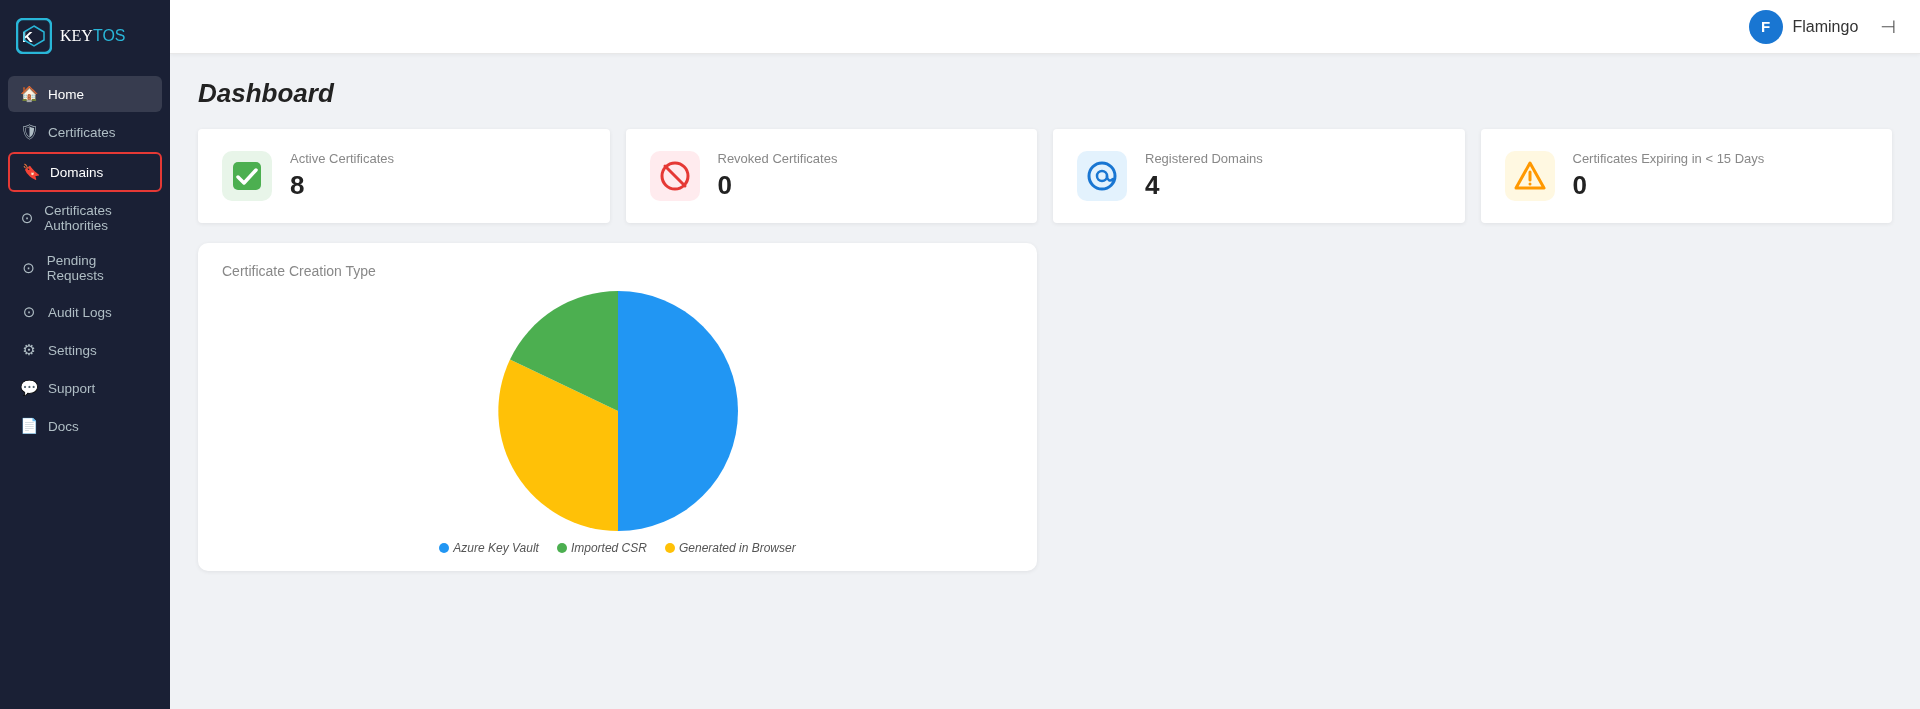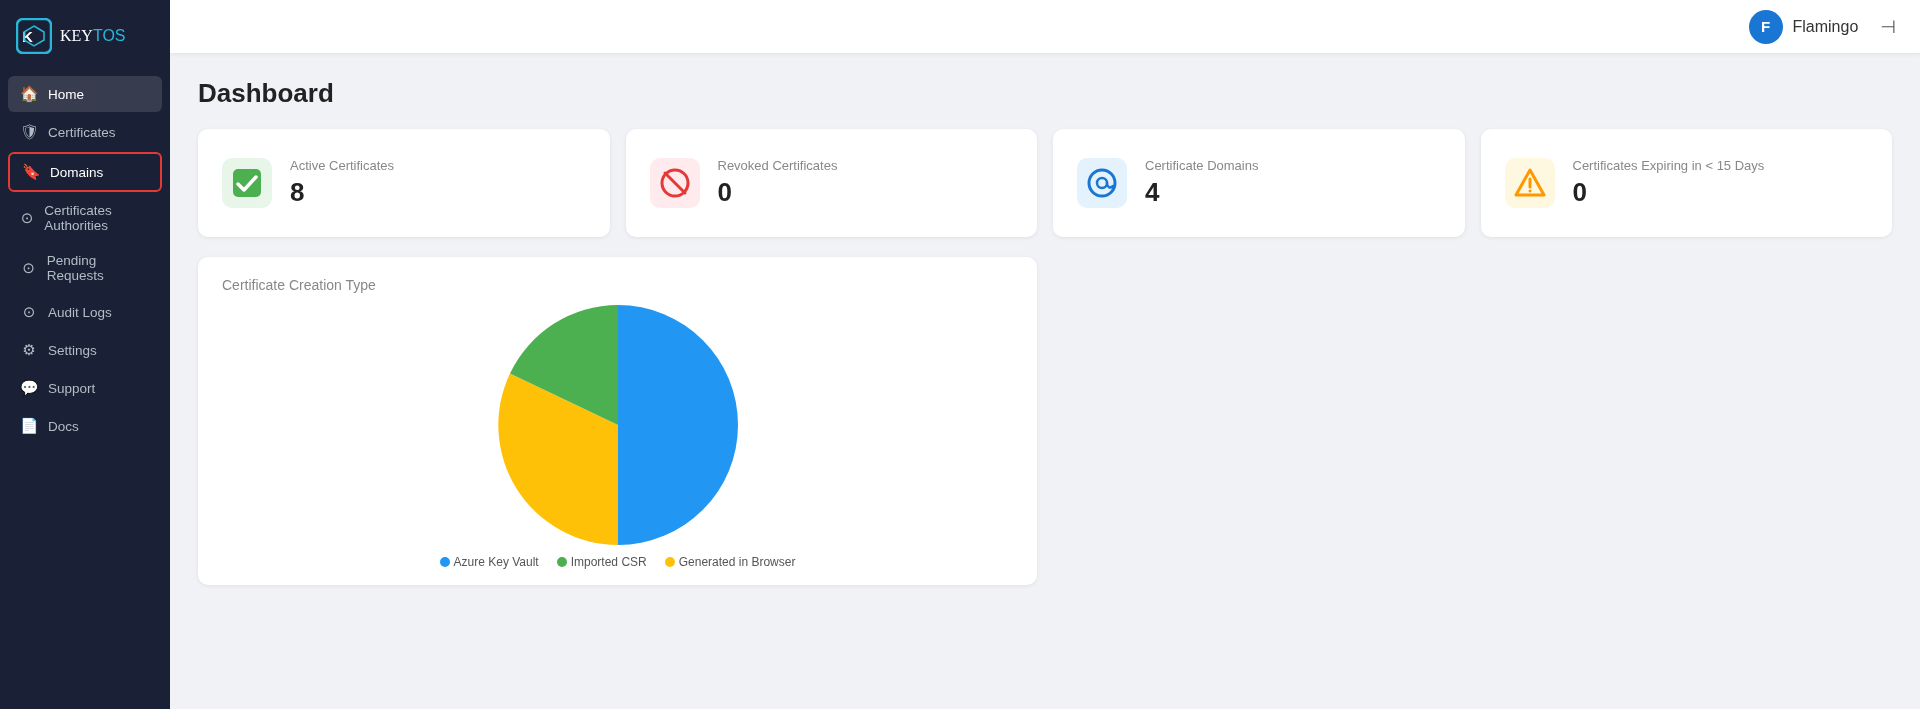--- a/index.html
+++ b/index.html
@@ -92,33 +92,34 @@
 
     
     .dashboard-content {
       padding: 24px 28px;
     }
     .dashboard-title {
       font-size: 26px;
       font-weight: 600;
       color: #222;
       margin-bottom: 20px;
+      font-style: italic;
     }
 
     
     .stat-cards {
       display: grid;
       grid-template-columns: repeat(4, 1fr);
       gap: 16px;
       margin-bottom: 20px;
     }
     .stat-card {
       background: #fff;
-      border-radius: 10px;
-      padding: 29px 24px;
+      border-radius: 4px;
+      padding: 22px 24px;
       display: flex;
       align-items: center;
       gap: 18px;
       box-shadow: 0 1px 4px rgba(0,0,0,0.07);
     }
     .stat-icon-wrap {
       width: 50px;
       height: 50px;
       border-radius: 10px;
       display: flex;
@@ -140,20 +141,21 @@
       background: #fff;
       border-radius: 10px;
       padding: 20px 24px 16px 24px;
       box-shadow: 0 1px 4px rgba(0,0,0,0.07);
     }
     .chart-title { font-size: 14px; color: #888; margin-bottom: 12px; }
     .chart-area {
       display: flex;
       flex-direction: column;
       align-items: center;
+      font-style: italic;
     }
     .chart-legend {
       display: flex;
       gap: 18px;
       margin-top: 10px;
       font-size: 12px;
       color: #555;
     }
     .legend-dot {
       width: 10px;
@@ -266,21 +268,21 @@
 
       <div class="stat-card">
         <div class="stat-icon-wrap" style="background:#e3f2fd;">
           <svg width="32" height="32" viewBox="0 0 32 32">
             <circle cx="16" cy="16" r="13" fill="none" stroke="#1976d2" stroke-width="3"></circle>
             <circle cx="16" cy="16" r="5" fill="none" stroke="#1976d2" stroke-width="2.5"></circle>
             <path d="M21,16 C21,20 24,22 27,19" fill="none" stroke="#1976d2" stroke-width="2.5" stroke-linecap="round"></path>
           </svg>
         </div>
         <div class="stat-info">
-          <span class="stat-label">Certificate Domains</span>
+          <span class="stat-label">Registered Domains</span>
           <span class="stat-value">4</span>
         </div>
       </div>
 
       <div class="stat-card">
         <div class="stat-icon-wrap" style="background:#fff8e1;">
           <svg width="32" height="32" viewBox="0 0 32 32">
             <polygon points="16,3 30,28 2,28" fill="none" stroke="#ff9800" stroke-width="3" stroke-linejoin="round"></polygon>
             <line x1="16" y1="12" x2="16" y2="20" stroke="#ff9800" stroke-width="3" stroke-linecap="round"></line>
             <circle cx="16" cy="24" r="1.5" fill="#ff9800"></circle>

